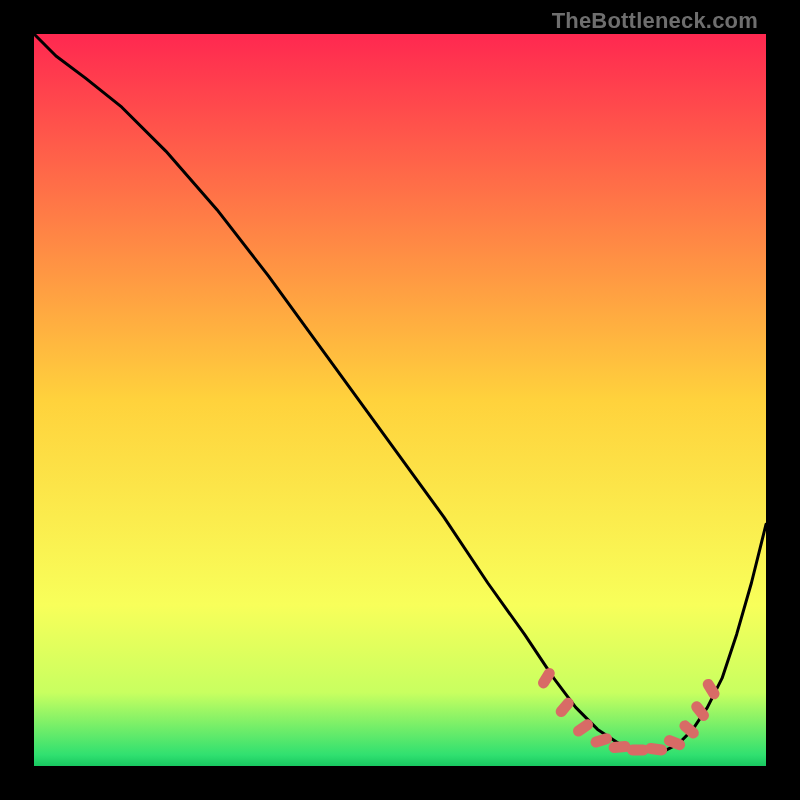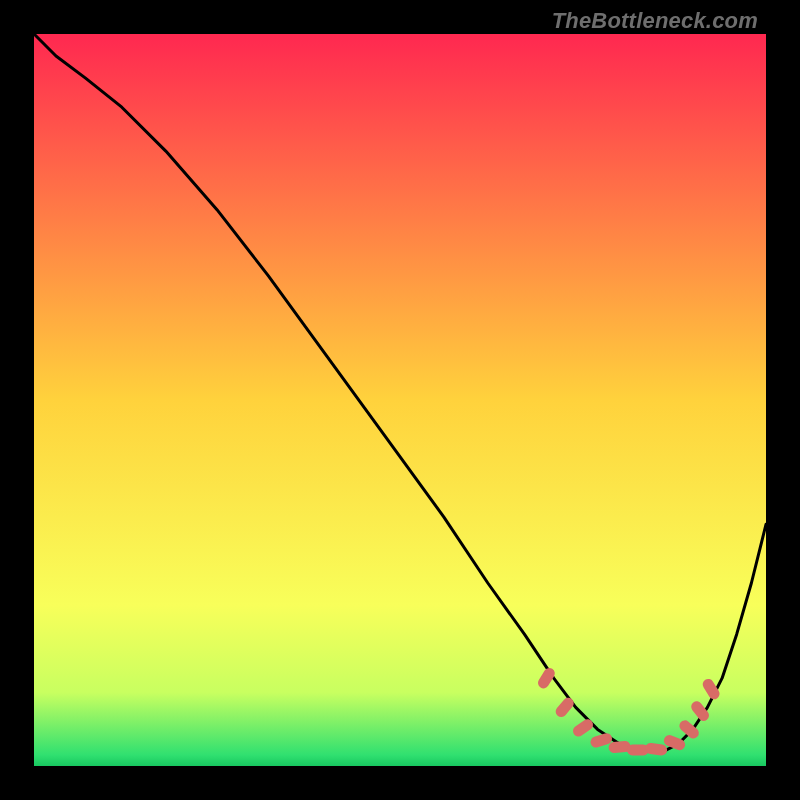--- a/index.html
+++ b/index.html
@@ -10,21 +10,20 @@
     background: #000;
     overflow: hidden;
   }
   .frame {
     position: absolute;
     left: 0;
     top: 0;
     width: 772px;
     height: 800px;
     background: #000;
-    font-style: italic;
   }
   .plot {
     position: absolute;
     left: 34px;
     top: 34px;
     width: 732px;
     height: 732px;
   }
   .watermark {
     position: absolute;

